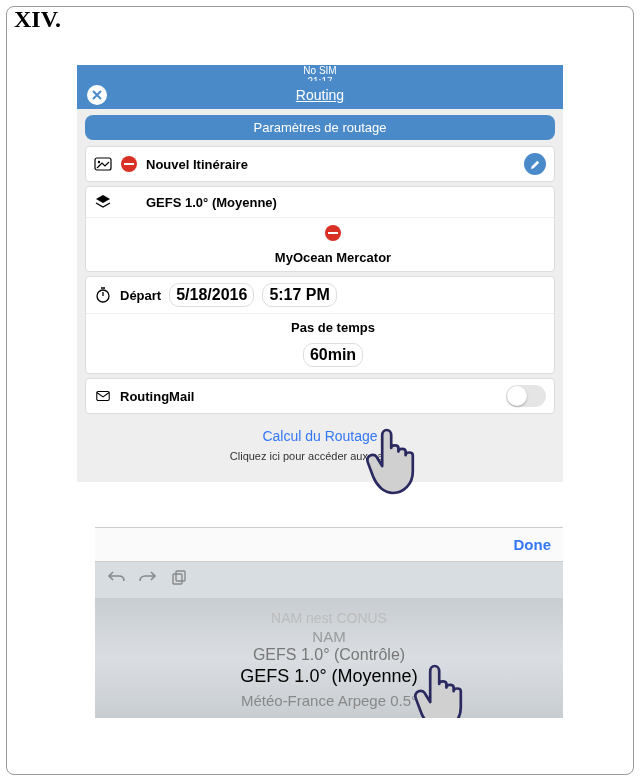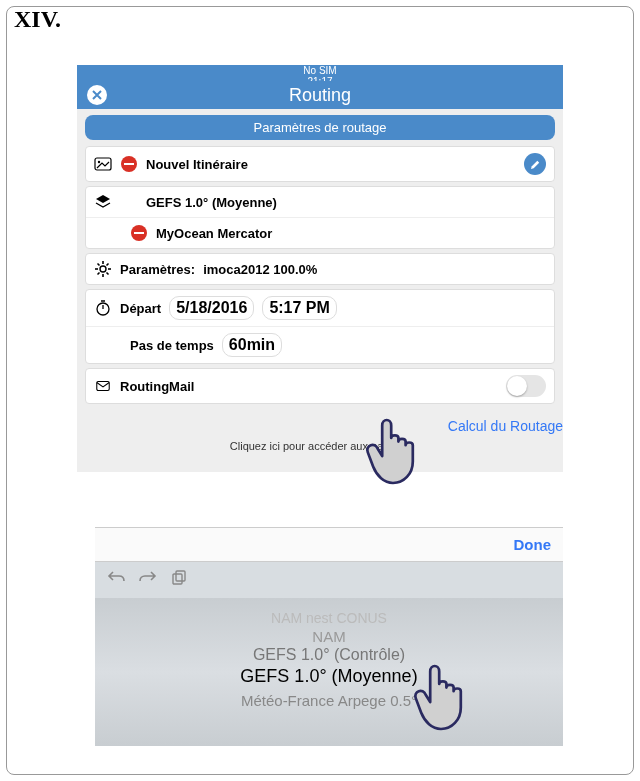--- a/index.html
+++ b/index.html
@@ -2,45 +2,45 @@
 <html><head>
 <meta charset="utf-8">
 <style>
 * { box-sizing: border-box; margin: 0; padding: 0; font-family: -apple-system, Helvetica, Arial, sans-serif; }
 body { background: #fff; width: 640px; height: 781px; position: relative; }
 .outer-frame { position: absolute; top: 6px; left: 6px; right: 6px; bottom: 6px; border: 1px solid #999; border-radius: 8px; overflow: hidden; }
 .figure-label { position: absolute; top: 6px; left: 14px; font-family: "Times New Roman", serif; font-weight: bold; font-size: 24px; z-index: 10; }
 .device { position: absolute; top: 58px; left: 70px; right: 70px; background: #eee; }
 .status-bar { background: #4a8ac9; color: #fff; height: 16px; display: flex; justify-content: space-between; align-items: center; font-size: 10px; padding: 0 6px; flex-direction: column; }
 .status-left, .status-right { display: flex; align-items: center; gap: 4px; }
-.nav-bar { background: #4a8ac9; color: #fff; text-align: center; position: relative; height: 28px; display: flex; align-items: center; justify-content: center; font-size: 18px; }
+.nav-bar { background: #4a8ac9; color: #fff; text-align: center; position: relative; height: 28px; display: flex; align-items: center; justify-content: center; font-size: 14px; text-decoration: underline; }
 .close-btn { position: absolute; left: 10px; width: 20px; height: 20px; border-radius: 50%; background: #fff; display: flex; align-items: center; justify-content: center; }
 .close-btn svg { width: 10px; height: 10px; }
 .section-header { background: #4a8ac9; color: #fff; text-align: center; margin: 6px 8px 6px 8px; border-radius: 8px; padding: 5px 0; font-size: 13px; }
 .card { background: #fff; border: 1px solid #ddd; border-radius: 4px; margin: 4px 8px; }
 .row { display: flex; align-items: center; padding: 6px 8px; font-size: 13px; gap: 8px; font-weight: bold; }
-.row.sub { padding-left: 44px; border-top: 1px solid #eee; }
+.row.sub { padding-left: 34px; border-top: 1px solid #eee; flex-direction: column; }
 .icon-slot { width: 18px; height: 18px; display: flex; align-items: center; justify-content: center; flex-shrink: 0; }
 .minus-icon { width: 16px; height: 16px; border-radius: 50%; background: #d93025; position: relative; }
 .minus-icon::after { content: ""; position: absolute; top: 7px; left: 3px; width: 10px; height: 2px; background: #fff; }
 .edit-btn { margin-left: auto; width: 22px; height: 22px; border-radius: 50%; background: #4a8ac9; display: flex; align-items: center; justify-content: center; }
 .edit-btn svg { width: 11px; height: 11px; fill: #fff; }
 .boxed-val { border: 1px solid #ddd; border-radius: 10px; padding: 2px 6px; font-size: 16px; }
 .toggle { margin-left: auto; width: 40px; height: 22px; border-radius: 11px; background: #e5e5e5; position: relative; }
 .toggle::after { content: ""; position: absolute; top: 1px; left: 1px; width: 20px; height: 20px; border-radius: 50%; background: #fff; box-shadow: 0 1px 2px rgba(0,0,0,0.3); }
 .action-area { text-align: center; padding: 10px 0 20px 0; position: relative; }
-.calc-link { color: #3478f6; font-size: 14px; text-align: right; }
+.calc-link { color: #3478f6; font-size: 14px; }
 .hint { font-size: 11px; color: #333; margin-top: 6px; }
 .hand { position: absolute; pointer-events: none; }
 .hand svg { width: 90px; height: 90px; }
 .picker-section { position: absolute; left: 88px; right: 70px; top: 520px; }
 .picker-toolbar { background: #fafafa; border-top: 1px solid #ccc; border-bottom: 1px solid #ccc; display: flex; justify-content: flex-end; padding: 8px 12px; }
 .done-btn { color: #3478f6; font-weight: 600; font-size: 15px; }
 .picker-keys { background: #d8dde1; padding: 8px 12px; display: flex; gap: 14px; color: #777; }
-.picker-wheel { background: linear-gradient(#c8cdd1, #dadee2 50%, #c8cdd1); height: 148px; position: relative; overflow: hidden; text-align: center; }
+.picker-wheel { background: linear-gradient(#c8cdd1, #dadee2 50%, #c8cdd1); height: 120px; position: relative; overflow: hidden; text-align: center; }
 .wheel-item { position: absolute; left: 0; right: 0; text-align: center; font-size: 16px; }
 .wi0 { top: 12px; color: #bbb; font-size: 14px; }
 .wi1 { top: 30px; color: #999; font-size: 15px; }
 .wi2 { top: 48px; color: #777; font-size: 16px; }
 .wi3 { top: 68px; color: #000; font-size: 18px; }
 .wi4 { top: 94px; color: #888; font-size: 15px; }
 .battery { display: inline-block; width: 18px; height: 9px; border: 1px solid #fff; border-radius: 2px; position: relative; }
 .battery::after { content: ""; position: absolute; right: -3px; top: 2px; width: 2px; height: 5px; background: #fff; border-radius: 0 1px 1px 0; }
 .battery-fill { position: absolute; top: 1px; left: 1px; bottom: 1px; width: 56%; background: #fff; }
 </style>
@@ -110,41 +110,20 @@
       <span>GEFS 1.0° (Moyenne)</span>
     </div>
     <div class="row sub">
       <span class="icon-slot">
             <span class="minus-icon"></span>
           </span>
       <span>MyOcean Mercator</span>
     </div>
   </div>
 
-  <div class="card">
-    <div class="row">
-      <span class="icon-slot">
-        <svg viewBox="0 0 18 18" width="18" height="18">
-              <circle cx="9" cy="9" r="3" fill="none" stroke="#000" stroke-width="1.4"></circle>
-              <g stroke="#000" stroke-width="1.6">
-                <line x1="9" y1="1" x2="9" y2="4"></line>
-                <line x1="9" y1="14" x2="9" y2="17"></line>
-                <line x1="1" y1="9" x2="4" y2="9"></line>
-                <line x1="14" y1="9" x2="17" y2="9"></line>
-                <line x1="3.5" y1="3.5" x2="5.5" y2="5.5"></line>
-                <line x1="12.5" y1="12.5" x2="14.5" y2="14.5"></line>
-                <line x1="3.5" y1="14.5" x2="5.5" y2="12.5"></line>
-                <line x1="12.5" y1="5.5" x2="14.5" y2="3.5"></line>
-              </g>
-            </svg>
-      </span>
-      <span>Paramètres:</span>
-      <span>imoca2012 100.0%</span>
-    </div>
-  </div>
 
   <div class="card">
     <div class="row">
       <span class="icon-slot">
         <svg viewBox="0 0 18 18" width="18" height="18">
               <circle cx="9" cy="10" r="6" fill="none" stroke="#000" stroke-width="1.3"></circle>
               <line x1="9" y1="10" x2="9" y2="6" stroke="#000" stroke-width="1.3"></line>
               <line x1="7" y1="2" x2="11" y2="2" stroke="#000" stroke-width="1.5"></line>
             </svg>
       </span>

